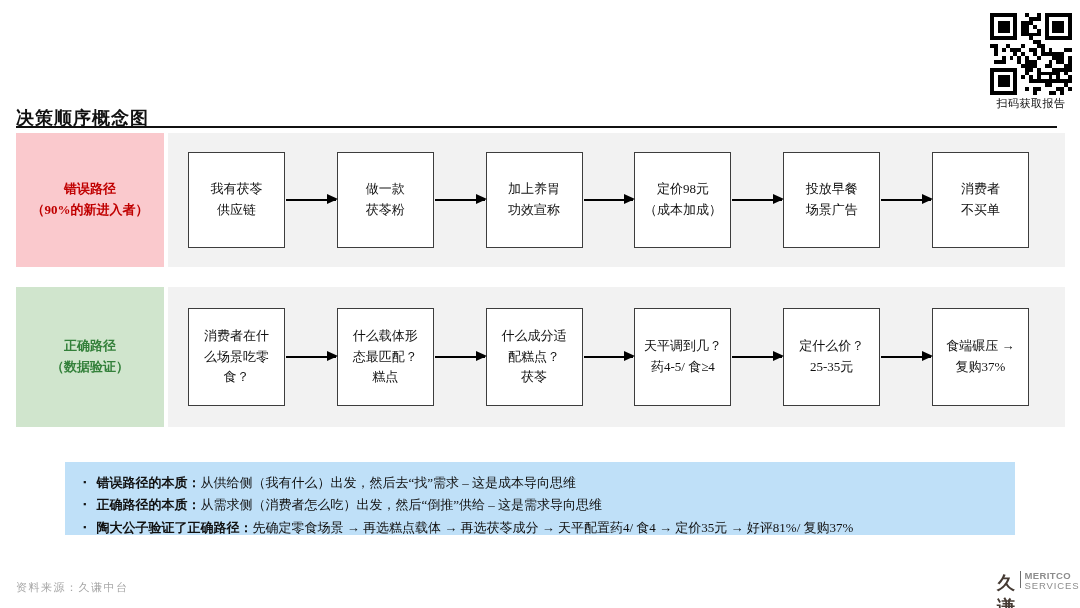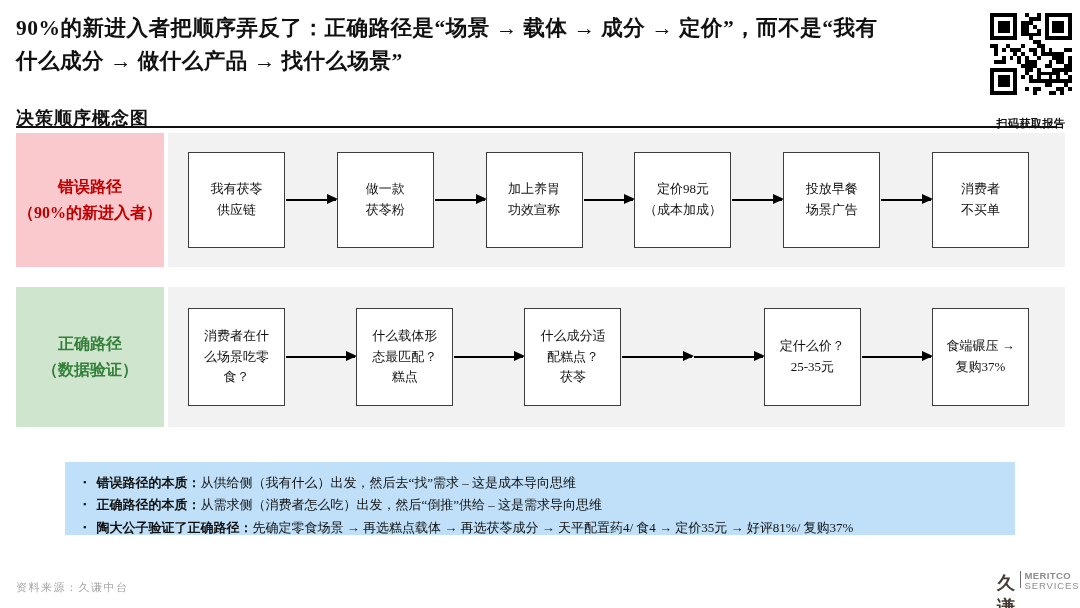--- a/index.html
+++ b/index.html
@@ -11,33 +11,33 @@
   
   .title {
     position:absolute; left:16px; top:12px; width:985px;
     font-size:21.5px; font-weight:bold; line-height:1.55;
     white-space:pre-line; letter-spacing:0.5px;
   }
   .qr { position:absolute; left:990px; top:13px; width:82px; height:82px; }
   .qr svg { display:block; }
   .qr-caption {
     position:absolute; left:984px; top:96px; width:94px; text-align:center;
-    font-size:11px; font-weight:bold; letter-spacing:0.5px;margin-top:20px;
+    font-size:11px; font-weight:normal; letter-spacing:0.5px;
   }
   
   .section-label { position:absolute; left:16px; top:106px; font-size:18px; font-weight:bold; letter-spacing:1px; }
   .rule { position:absolute; left:16px; top:126px; width:1041px; height:1.5px; background:#111; }
   
   .row { position:absolute; left:0; width:1080px; }
   .row-wrong   { top:133px; height:134px; }
   .row-correct { top:287px; height:140px; }
   .row-label {
     position:absolute; left:16px; top:0; width:148px; height:100%;
     display:flex; align-items:center; justify-content:center; text-align:center;
-    font-size:16px; font-weight:bold; line-height:1.6; white-space:pre-line;
+    font-size:13px; font-weight:bold; line-height:1.6; white-space:pre-line;
   }
   .row-wrong .row-label   { background:#fac9cd; color:#c00000; }
   .row-correct .row-label { background:#d0e5cd; color:#33803a; }
   .row-track {
     position:absolute; left:168px; top:0; width:897px; height:100%;
     background:#f2f2f2; display:flex; align-items:center;
     padding:0 36px 0 20px;
   }
   .flow-box {
     width:97px; min-height:96px; flex:0 0 97px;
@@ -72,22 +72,20 @@
   .logo-en .l1 { font-size:9.5px; font-weight:bold; letter-spacing:0.4px; }
   .logo-en .l2 { font-size:9.5px; letter-spacing:0.9px; }
   .page-pipe { color:#b5b5b5; font-size:12px; margin:0 9px; }
   .page-num { font-size:10px; color:#3a3a3a; }
 </style>
 </head>
 <body>
 
 <div class="slide">
 
-  <div class="title">90%的新进入者把顺序弄反了：正确路径是“场景 → 载体 → 成分 → 定价”，而不是“我有
-什么成分 → 做什么产品 → 找什么场景”</div>
   <div class="qr">
       <svg width="82" height="82" viewBox="0 0 21 21" shape-rendering="crispEdges" xmlns="http://www.w3.org/2000/svg">
         <rect x="9" y="0" width="1" height="1" fill="#000"></rect>
         <rect x="12" y="0" width="1" height="1" fill="#000"></rect>
         <rect x="10" y="1" width="1" height="1" fill="#000"></rect>
         <rect x="11" y="1" width="1" height="1" fill="#000"></rect>
         <rect x="12" y="1" width="1" height="1" fill="#000"></rect>
         <rect x="8" y="2" width="1" height="1" fill="#000"></rect>
         <rect x="9" y="2" width="1" height="1" fill="#000"></rect>
         <rect x="10" y="2" width="1" height="1" fill="#000"></rect>
@@ -253,20 +251,22 @@
 食？</div>
       <div class="arrow"></div>
       <div class="flow-box">什么载体形
 态最匹配？
 糕点</div>
       <div class="arrow"></div>
       <div class="flow-box">什么成分适
 配糕点？
 茯苓</div>
       <div class="arrow"></div>
+      <div class="flow-box">天平调到几？
+药4-5/ 食≥4</div>
       <div class="arrow"></div>
       <div class="flow-box">定什么价？
 25-35元</div>
       <div class="arrow"></div>
       <div class="flow-box">食端碾压 →
 复购37%</div>
     </div>
   </div>
 
   <div class="insight-box">

